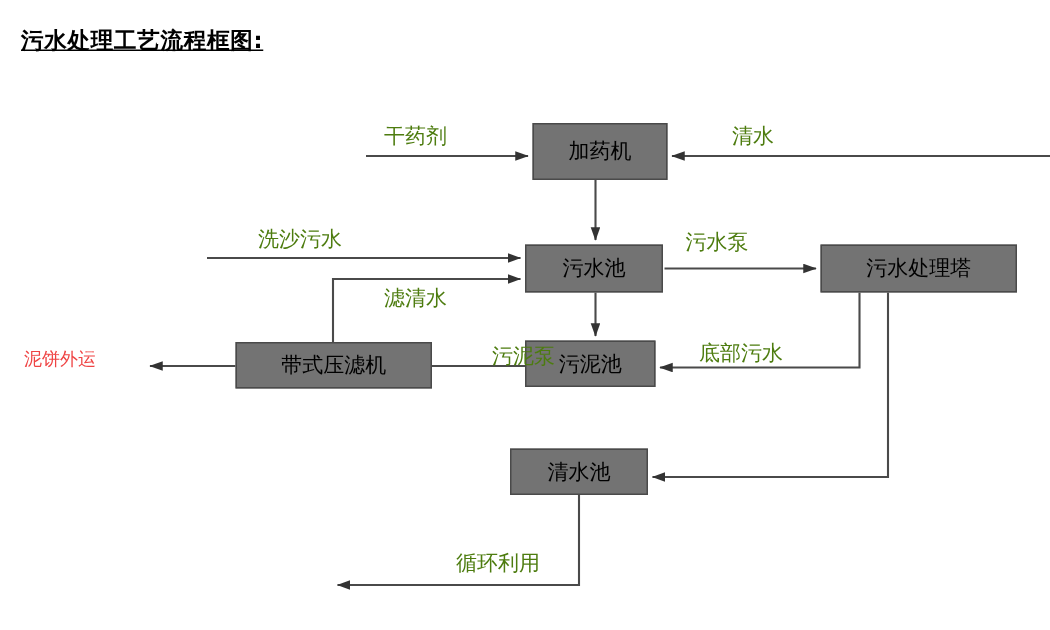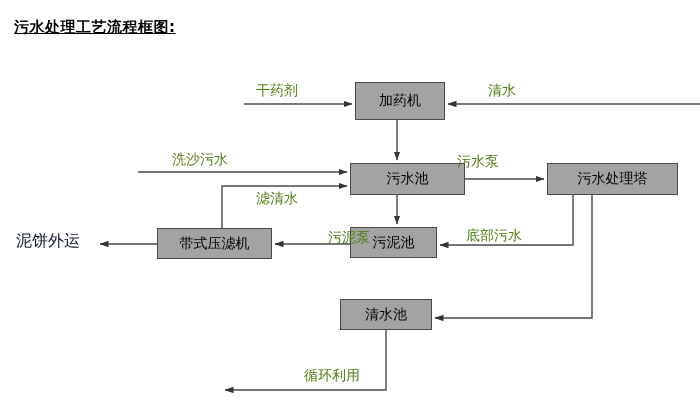--- a/index.html
+++ b/index.html
@@ -31,38 +31,38 @@
     left: 0;
     top: 0;
     width: 700px;
     height: 420px;
     pointer-events: none;
   }
   .node {
     position: absolute;
     box-sizing: border-box;
     border: 1px solid #4a4a4a;
-    background: #a3a3a3;
+    background: #737373;
     display: flex;
     align-items: center;
     justify-content: center;
     color: #000000;
     font-size: 14px;
     white-space: nowrap;
   }
   .edge-label {
     position: absolute;
     color: #4d7c0f;
     font-size: 14px;
     white-space: nowrap;
   }
   .term-label {
     position: absolute;
-    color: #0f172a;
-    font-size: 16px;
+    color: #ef4444;
+    font-size: 12px;
     white-space: nowrap;
     text-align: center;
   }
 </style>
 </head>
 <body>
 
 <div id="canvas">
 
   <div id="diagram-title">污水处理工艺流程框图:</div>
@@ -106,29 +106,29 @@
 
       <path d="M386,330 L386,390 L225,390" marker-end="url(#arrowL)"></path>
 
     </g>
   </svg>
 
   <div class="node" style="left:355px; top:82px; width:90px; height:38px;">
     <span>加药机</span>
   </div>
 
-  <div class="node" style="left:350px; top:163px; width:115px; height:32px;">
+  <div class="node" style="left:350px; top:163px; width:92px; height:32px;">
     <span>污水池</span>
   </div>
 
   <div class="node" style="left:547px; top:163px; width:131px; height:32px;">
     <span>污水处理塔</span>
   </div>
 
-  <div class="node" style="left:157px; top:228px; width:115px; height:31px;">
+  <div class="node" style="left:157px; top:228px; width:131px; height:31px;">
     <span>带式压滤机</span>
   </div>
 
   <div class="node" style="left:350px; top:227px; width:87px; height:31px;align-items:center;">
     <span>污泥池</span>
   </div>
 
   <div class="node" style="left:340px; top:299px; width:92px; height:31px;">
     <span>清水池</span>
   </div>

